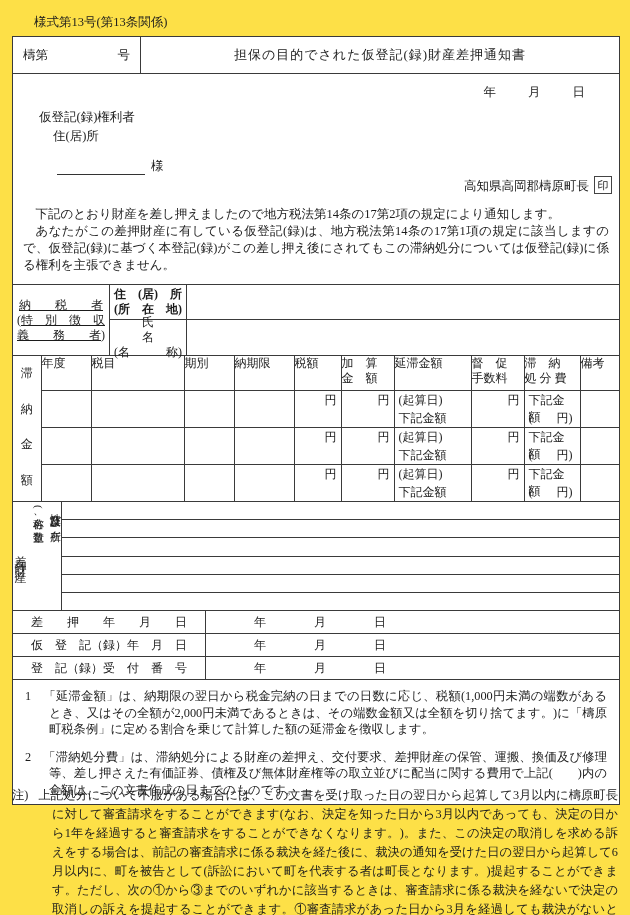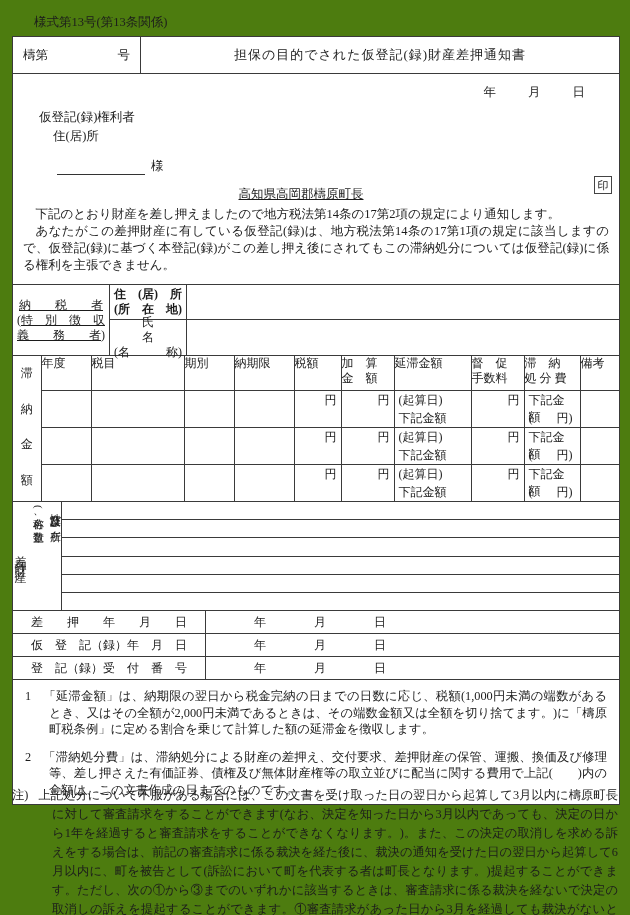--- a/index.html
+++ b/index.html
@@ -1,38 +1,38 @@
 <!DOCTYPE html>
 <html><head>
 <meta charset="utf-8">
 <style>
   html,body{margin:0;padding:0;}
   body{
     width:630px;height:915px;background:#ffffff;color:#1c1c1c;
     font-family:"Liberation Serif","DejaVu Serif",serif;
     -webkit-font-smoothing:antialiased;
   }
-  .sheet{position:relative;width:630px;height:915px;background:#4d7c0f;overflow:hidden;}
+  .sheet{position:relative;width:630px;height:915px;background:#fde047;overflow:hidden;}
   .form-label{position:absolute;left:34px;top:14px;font-size:12.5px;}
 
   .outer-box{position:absolute;left:12px;top:36px;width:606px;border:1px solid #3a3a3a;background:#fff;}
 
   
   .title-row{display:flex;height:36px;border-bottom:1px solid #3a3a3a;}
   .doc-no{width:107px;border-right:1px solid #3a3a3a;display:flex;justify-content:space-between;align-items:center;padding:0 10px;font-size:12.5px;}
   .doc-title{flex:1;display:flex;align-items:center;justify-content:center;font-size:13px;letter-spacing:1px;}
 
   
   .head-area{position:relative;height:130px;font-size:12.5px;}
   .date-line{display:flex;justify-content:flex-end;gap:32px;padding:10px 34px 0 0;}
   .recipient-role{margin:8px 0 0 26px;}
   .recipient-addr{margin:2px 0 0 40px;}
   .name-line{margin:13px 0 0 44px;display:flex;align-items:flex-end;gap:6px;}
   .blank-underline{display:inline-block;width:88px;border-bottom:1px solid #333;height:14px;}
-  .issuer-line{text-align:center;padding-right:30px;margin-top:11px;text-decoration:underline;}
+  .issuer-line{text-align:right;padding-right:30px;margin-top:3px;}
   .seal-box{position:absolute;right:7px;top:102px;width:16px;height:16px;border:1px solid #444;
     display:flex;align-items:center;justify-content:center;font-size:11px;}
 
   
   .body-text{height:78px;padding:2px 10px 0 10px;font-size:12.5px;line-height:17px;text-align:justify;}
   .body-text p{margin:0;text-indent:1em;}
 
   
   .sec-taxpayer{border-top:1px solid #3a3a3a;display:grid;grid-template-columns:97px 77px 1fr;grid-template-rows:35px 35px;font-size:12px;}
   .tp-label{grid-row:1/3;border-right:1px solid #3a3a3a;display:flex;flex-direction:column;justify-content:center;padding:0 4px;line-height:15px;text-align:center;text-decoration:underline;}

